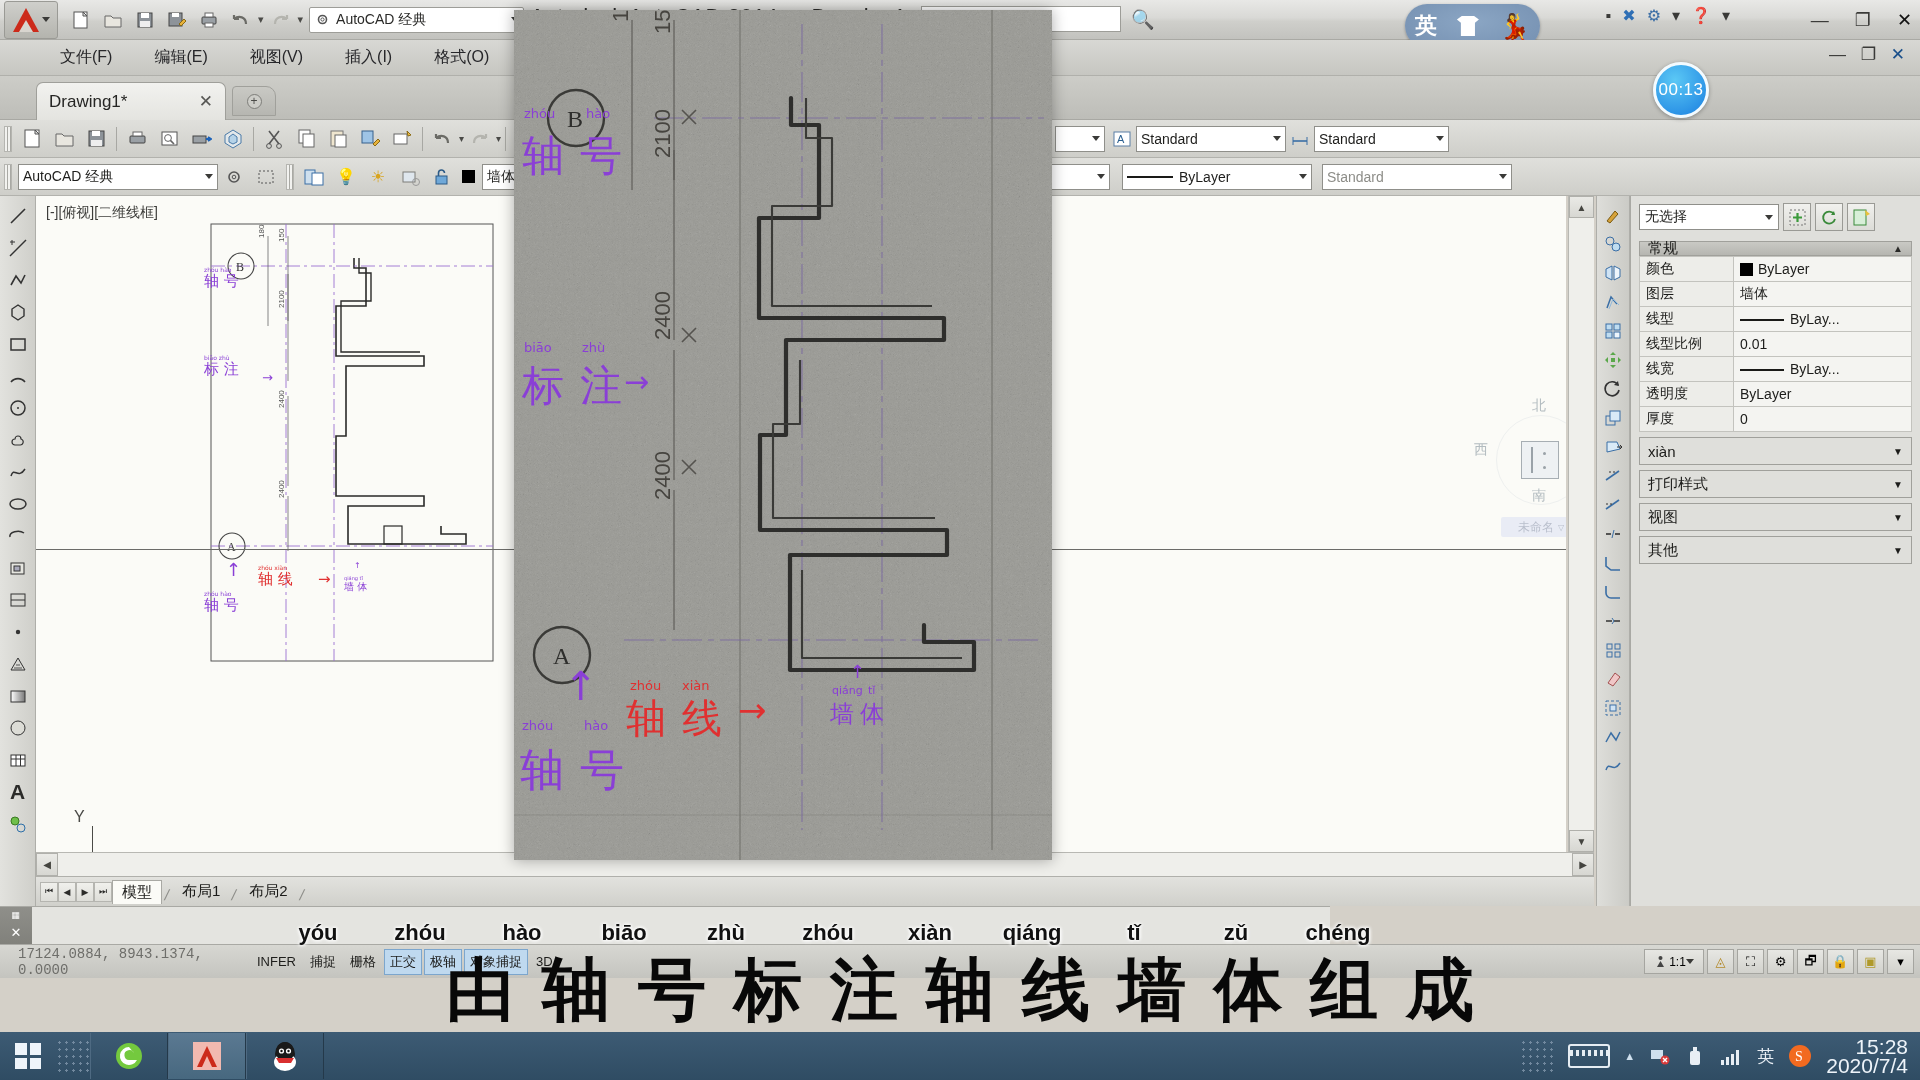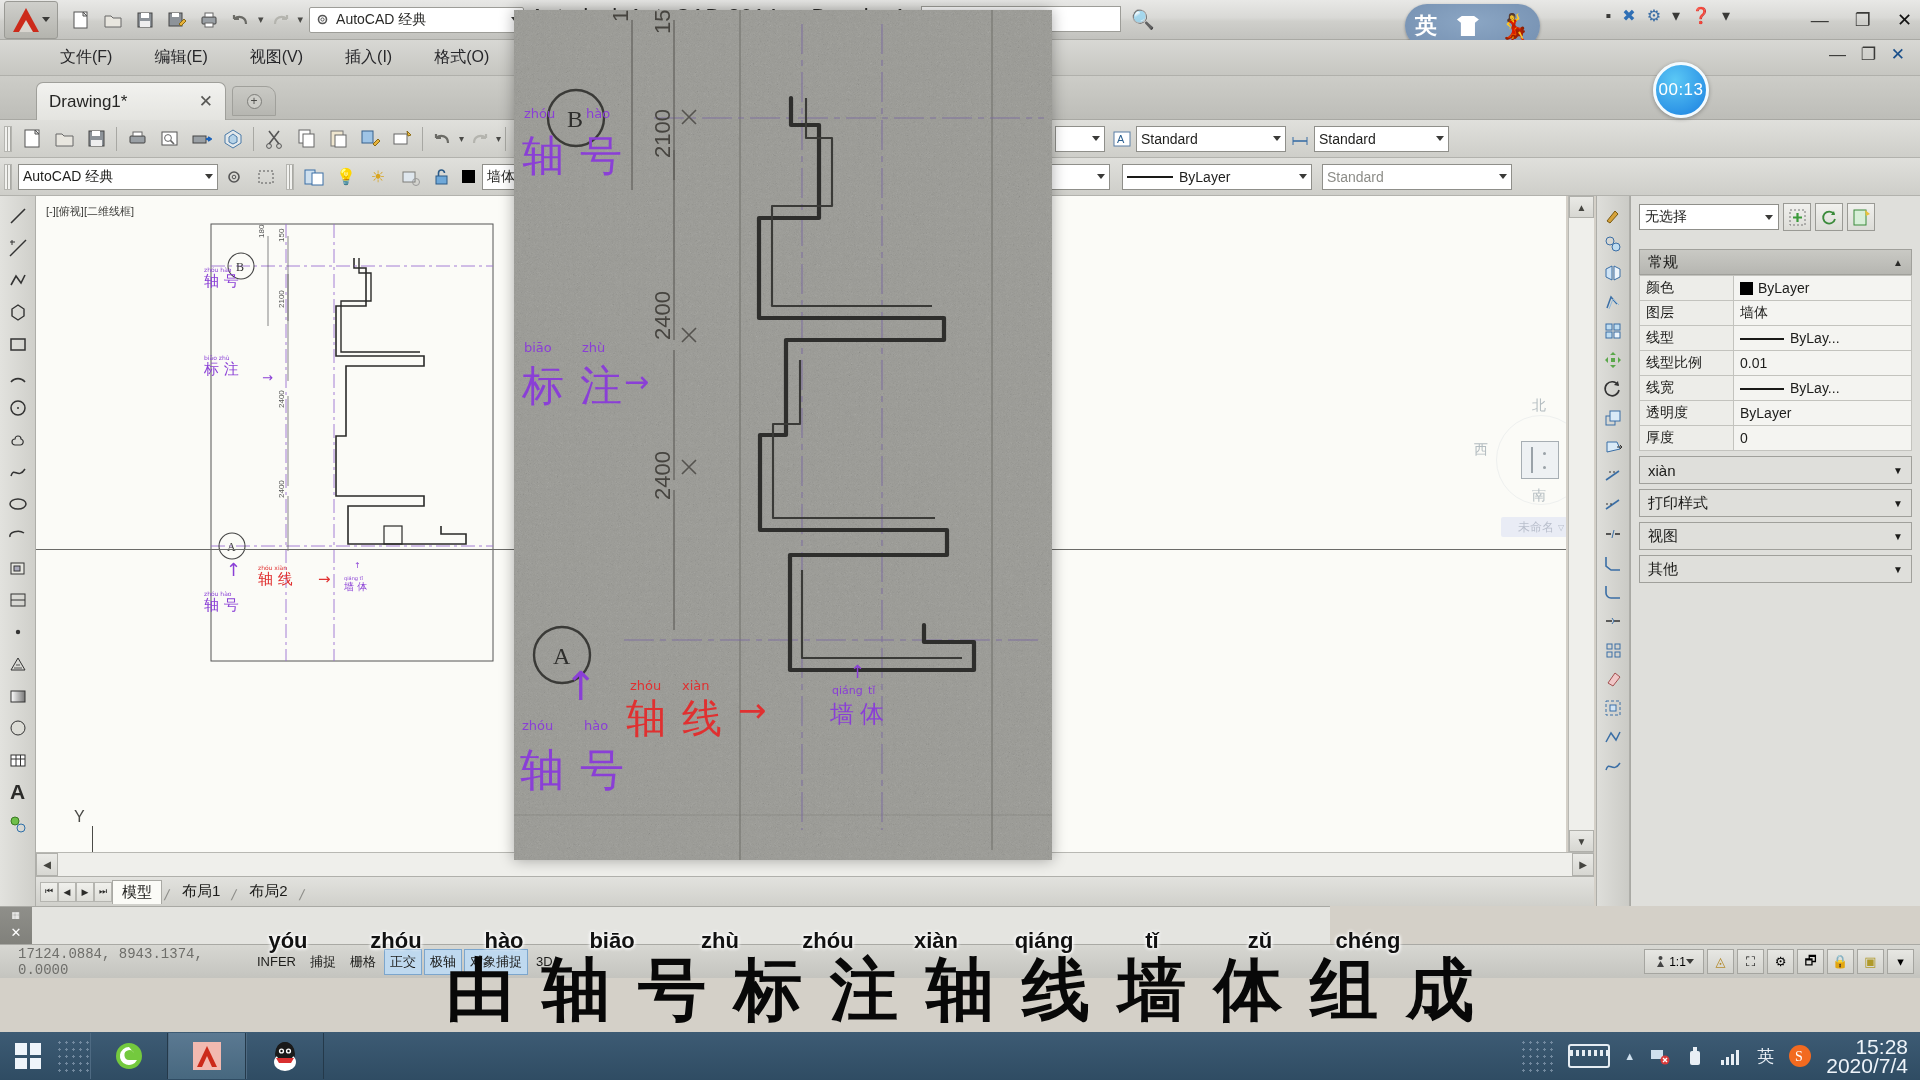--- a/index.html
+++ b/index.html
@@ -136,21 +136,21 @@
     border-left:1px solid #aeaea9; border-right:1px solid #aeaea9;
     display:flex;flex-direction:column;align-items:center;padding-top:6px;gap:4px;
   }
   .rtool{ width:26px;height:25px;display:flex;align-items:center;justify-content:center;
     font-size:14px;color:#2f5f93;}
   
   #canvas{
     position:absolute; left:36px; top:196px; width:1530px; height:680px;
     background:#fbfbf7; overflow:hidden;
   }
-  #vplabel{ position:absolute; left:10px; top:8px; font-size:11px; color:#3d3d3a;}
+  #vplabel{ position:absolute; left:10px; top:8px; font-size:14px; color:#3d3d3a;}
   #ucs{ position:absolute; left:38px; top:612px; font-size:16px; color:#4a4a47;}
   #ucs .ybar{ position:absolute; left:18px; top:18px; width:1px;height:70px;background:#4a4a47;}
   
   #chv{ position:absolute; left:730px; top:196px; width:1px; height:680px; background:#6b6b68; }
   #chh{ position:absolute; left:36px; top:549px; width:1530px; height:1px; background:#6b6b68; }
   
   #viewcube{ position:absolute; left:1440px; top:205px; width:130px;height:130px;}
   .vc-ring{ position:absolute;left:20px;top:14px;width:90px;height:90px;border-radius:50%;
     border:1px solid #eef0ef;}
   .vc-box{ position:absolute;left:45px;top:40px;width:38px;height:38px;
@@ -184,21 +184,21 @@
     background:linear-gradient(to bottom,#d0d0cb,#bdbdb8); border-bottom:1px solid #a9a9a4;
   }
   #propstitle .vgrip{ position:absolute; left:6px; top:10px; width:6px; height:22px;
     background:repeating-linear-gradient(to bottom,#f5f5f2 0 2px,#a3a39e 2px 3px); border:1px solid #b0b0ab;}
   #selrow{ display:flex; align-items:center; gap:4px; padding:7px 6px 6px 8px;}
   #selcombo{ width:140px;height:26px;background:#fff;border:1px solid #8f8f8a;
     display:flex;align-items:center;padding:0 5px;font-size:14px;color:#1c1c1a;}
   .propbtn{ width:28px;height:28px;background:linear-gradient(to bottom,#f1f1ee,#dcdcd7);
     border:1px solid #9a9a95; display:flex;align-items:center;justify-content:center;font-size:13px;}
   .secthdr{
-    margin:12px 8px 0 8px; height:26px;
+    margin:4px 8px 0 8px; height:15px;
     background:linear-gradient(to bottom,#c9c9c4,#b6b6b1); border:1px solid #a0a09b;
     display:flex;align-items:center;padding:0 8px; font-size:15px;color:#1c1c1a;
   }
   .secthdr .sarr{ margin-left:auto; font-size:10px;color:#2a2a28;}
   table.proptbl{ width:calc(100% - 16px); margin:0 8px; border-collapse:collapse;
     background:#f4f4f1; font-size:14px; }
   table.proptbl td{ border:1px solid #c3c3be; height:25px; padding:0 6px; color:#1c1c1a;}
   table.proptbl td.k{ width:94px; background:#edede9;}
   .swatch{ display:inline-block;width:13px;height:13px;background:#000;vertical-align:-2px;margin-right:5px;}
   .lsample{ display:inline-block;width:44px;height:0;border-top:2px solid #1a1a18;
@@ -276,21 +276,21 @@
   
   #photo{
     position:absolute; left:514px; top:10px; width:538px; height:850px;
     background:linear-gradient(165deg,#a2a29d 0%,#9a9a95 35%,#a5a5a0 70%,#8f8f8a 100%);
     box-shadow:0 0 14px rgba(0,0,0,.33); overflow:hidden;
   }
   #photo svg{ position:absolute;left:0;top:0;}
   
   #subtitle{ position:absolute; left:0; top:920px; width:1920px; height:112px; pointer-events:none;}
   #pinyinrow{ position:absolute; left:0; top:0; width:1656px; height:34px;
-    display:flex; align-items:flex-end; justify-content:center; gap:12px;}
+    display:flex; justify-content:center; gap:6px;}
   .py{ font-size:22px; font-weight:bold; color:#111; text-align:center;
     text-shadow:0 0 4px #fff,0 0 4px #fff,0 0 3px #fff;}
   #hanrow{ position:absolute; left:0; top:30px; width:1920px; height:80px;
     display:flex; align-items:center; justify-content:center;}
   .hanzi{ font-size:68px; font-weight:bold; color:#080808; text-align:center;
     font-family:"DejaVu Sans","Liberation Sans",sans-serif; line-height:78px;}
   
   #timer{
     position:absolute; left:1653px; top:62px; width:56px;height:56px;border-radius:50%;
     background:radial-gradient(circle at 38% 30%,#5bc8f5,#1a7fe0);

